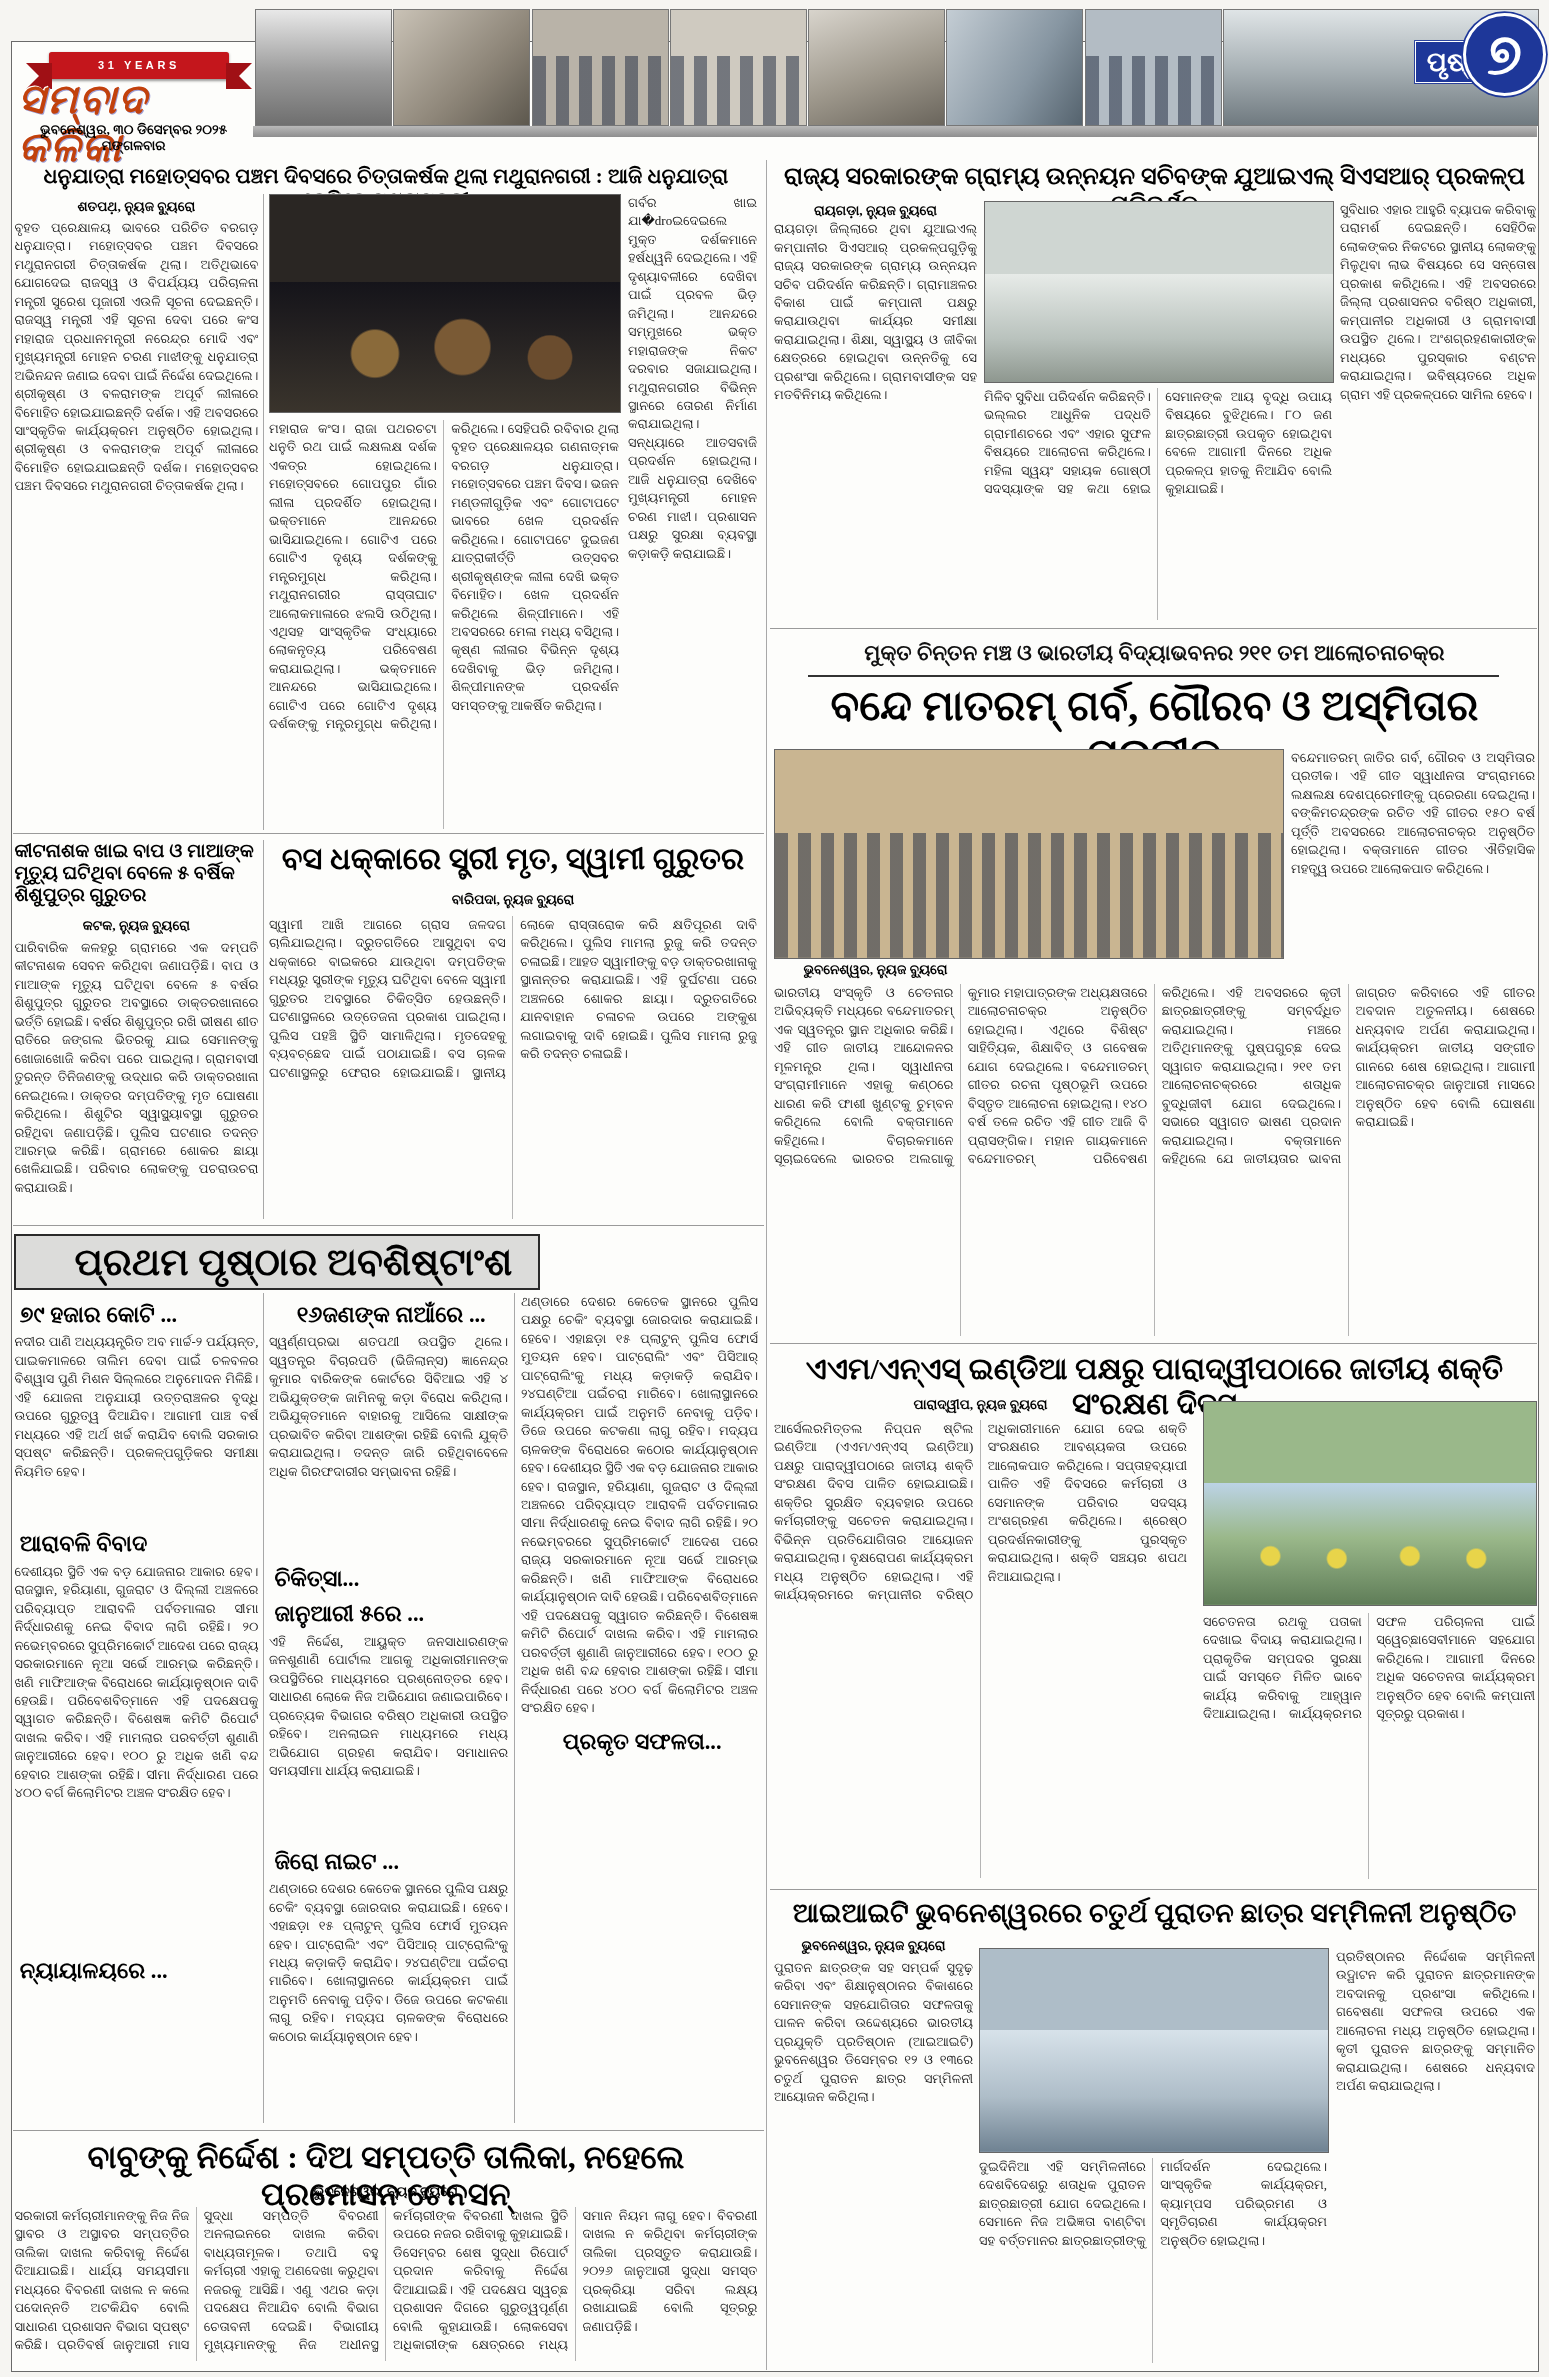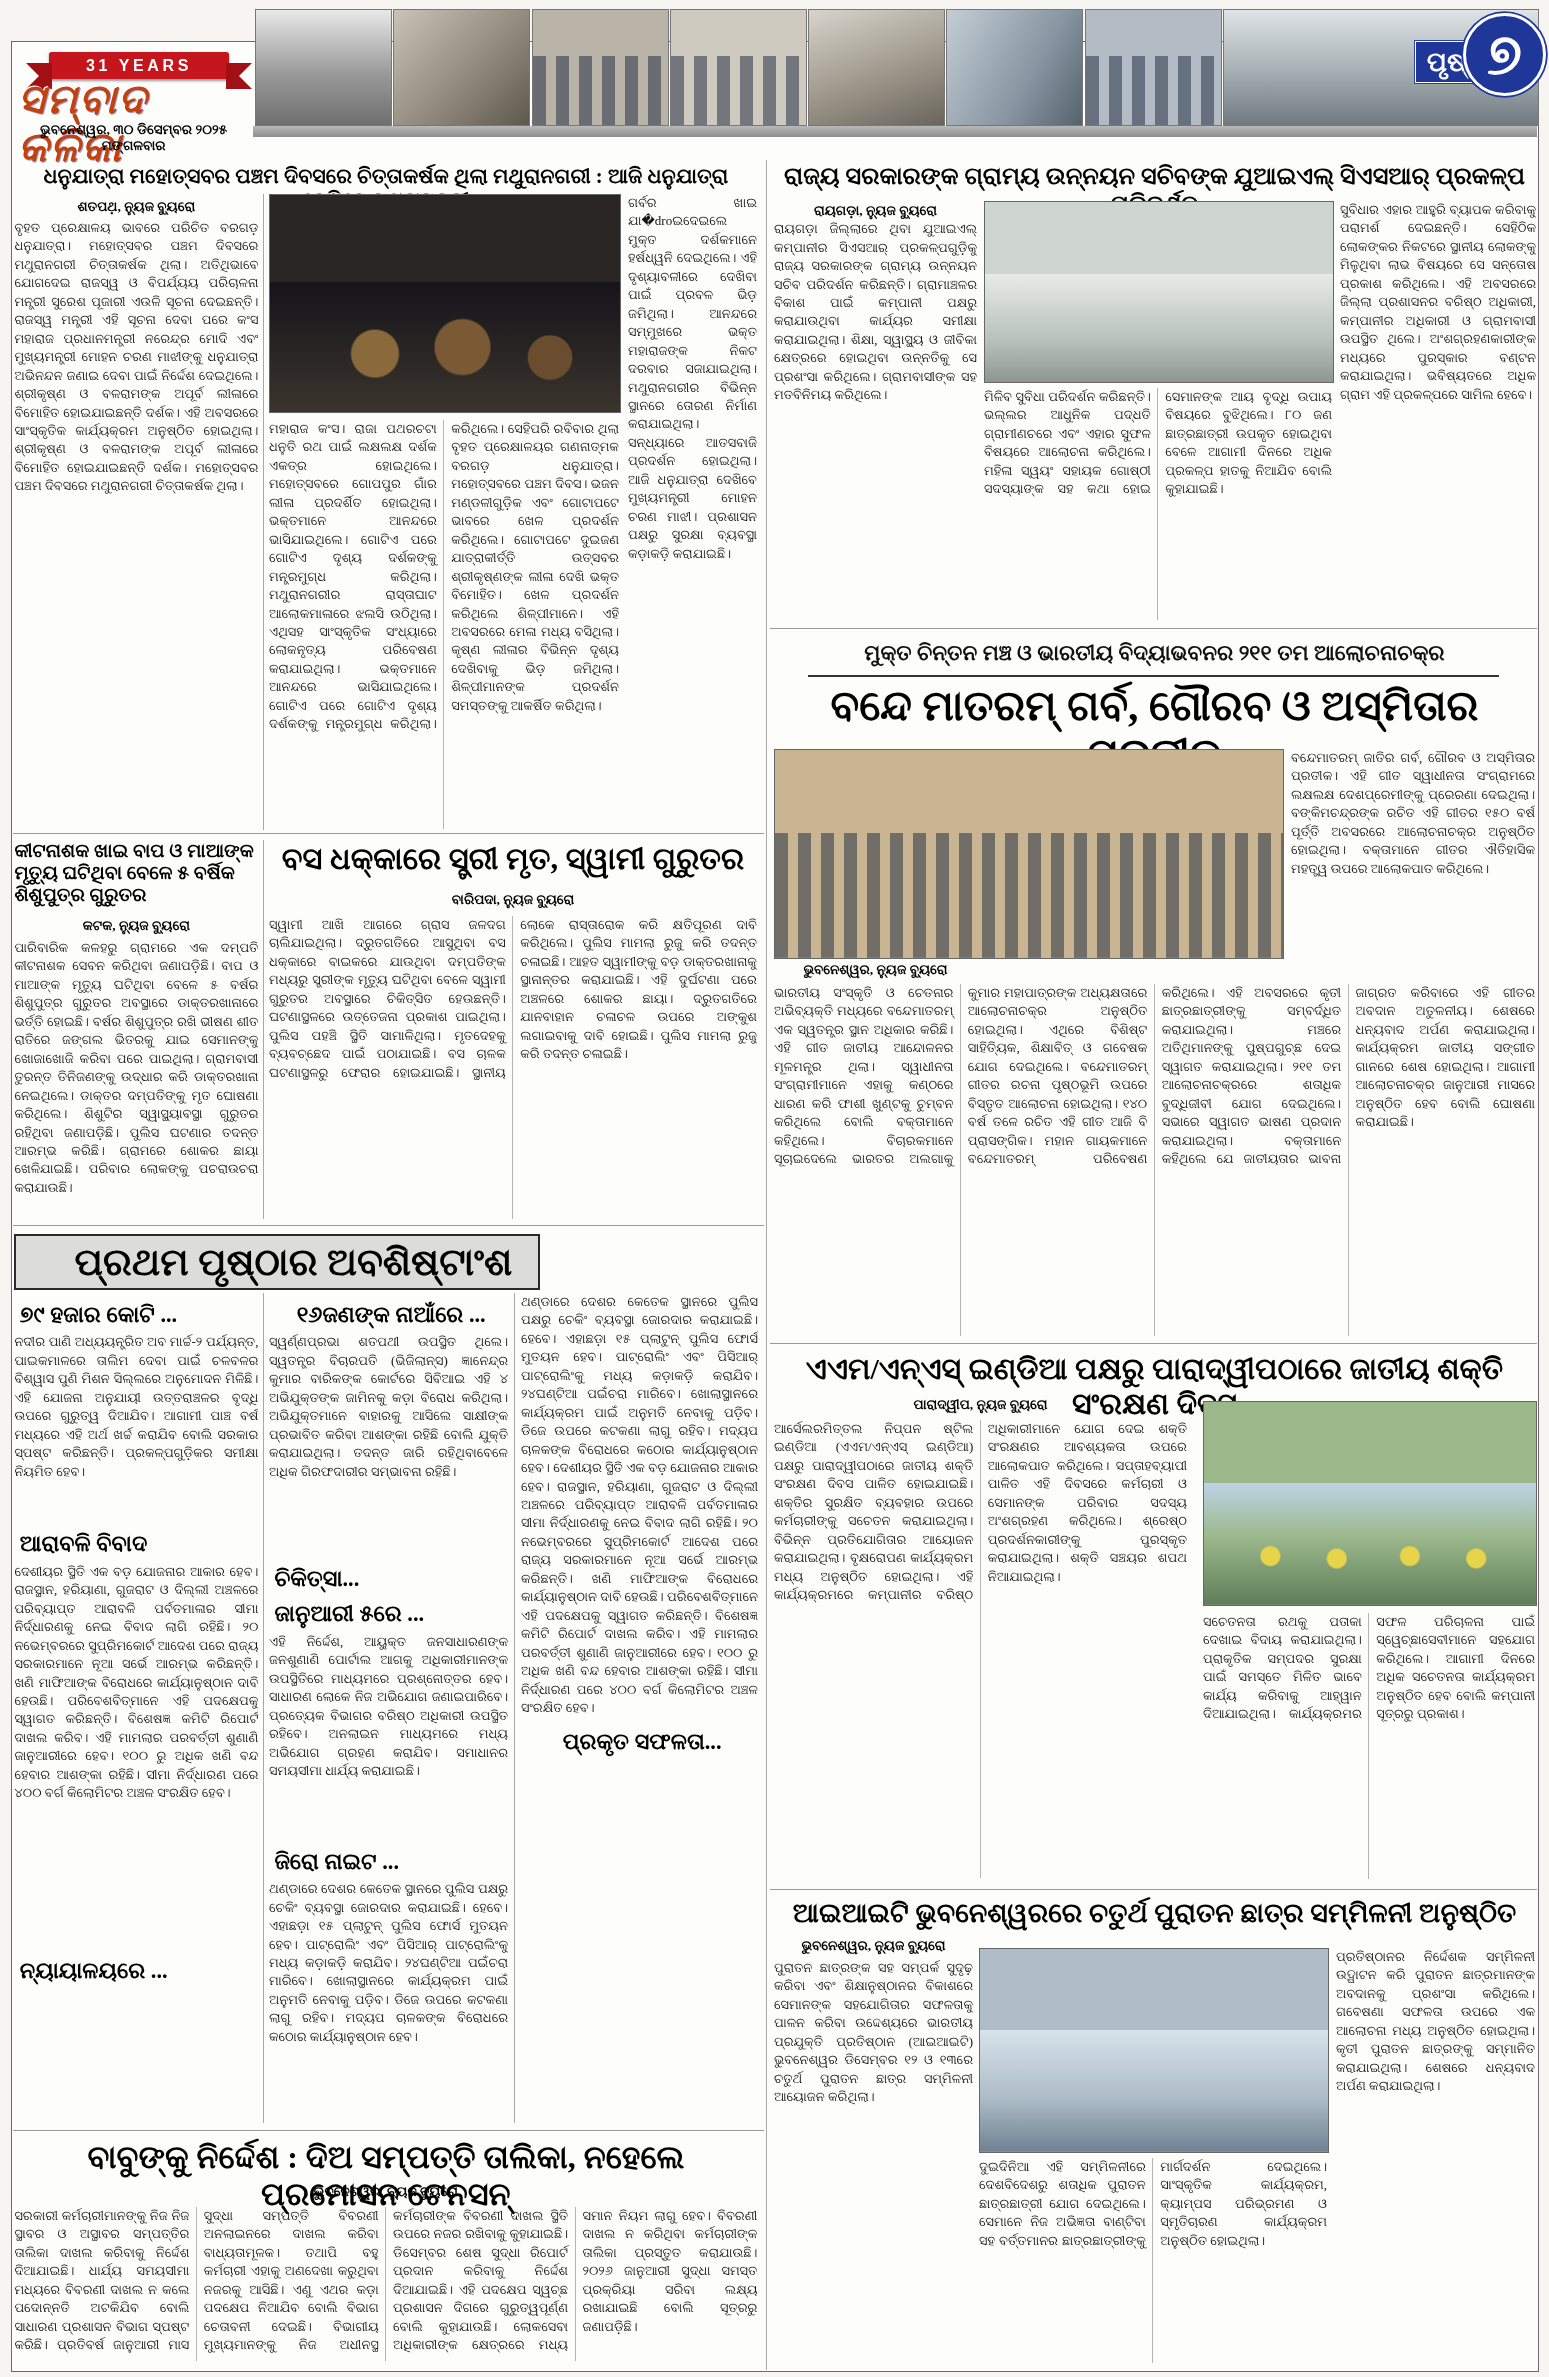--- a/index.html
+++ b/index.html
@@ -4,21 +4,21 @@
 <style>
   html,body{margin:0;padding:0;}
   body{
     width:1550px;height:2377px;position:relative;background:#f6f5f2;
     font-family:"Liberation Serif","DejaVu Serif",serif;color:#111;
   }
   .abs{position:absolute;}
   .frame{left:10.8px;top:41px;width:1526px;height:2329px;border:1.8px solid #6a6a6a;background:#fdfdfb;}
   
   .ribbon{background:#c4161c;color:#fff;text-align:center;font-family:"Liberation Sans",sans-serif;
-    font-weight:bold;letter-spacing:3.6px;font-size:16px;line-height:27px;border-radius:2.7px;
+    font-weight:bold;letter-spacing:3.6px;font-size:11px;line-height:27px;border-radius:2.7px;
     box-shadow:0 1.8px 2.7px rgba(0,0,0,.4);}
   .ribbon:before,.ribbon:after{content:"";position:absolute;top:10.8px;border:13.5px solid #a01015;width:0;height:0;}
   .ribbon:before{left:-23px;border-left-color:transparent;}
   .ribbon:after{right:-23px;border-right-color:transparent;}
   .logo{color:#c2410c;font-weight:bold;font-size:41px;text-align:left;
     text-shadow:0.9px 0.9px 0 #9ea0d8,-0.9px -0.9px 0 #fff;letter-spacing:1.8px;font-style:italic;}
   .dateline{font-weight:bold;font-size:13.5px;text-align:center;color:#000;}
   .stripband{background:linear-gradient(#b9b9b9,#8e8e8e);}
   .phototile{background:linear-gradient(135deg,#cfcfcf 0%,#8f8f8f 45%,#5d5d5d 100%);border:0.9px solid #777;}
   .pagebadge{background:#1e3799;color:#fff;font-weight:bold;font-size:27px;line-height:40px;

